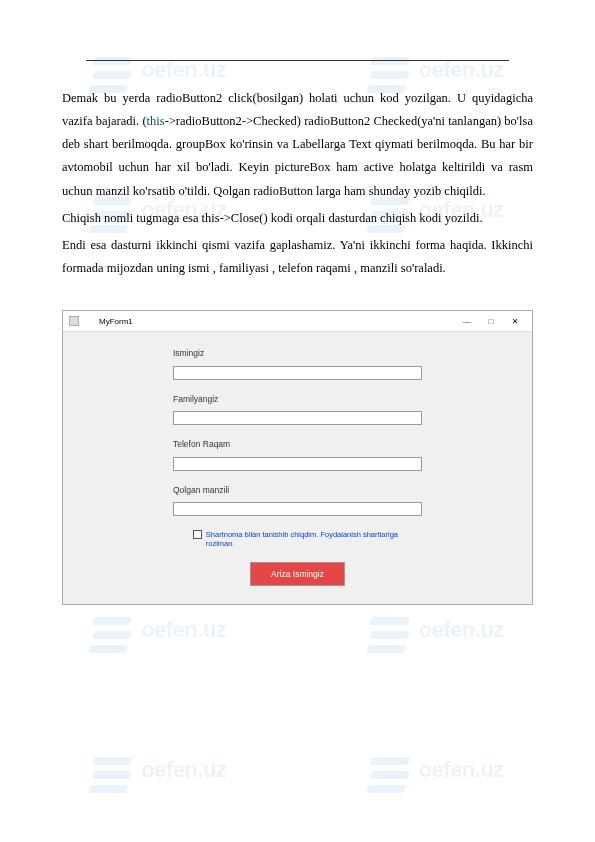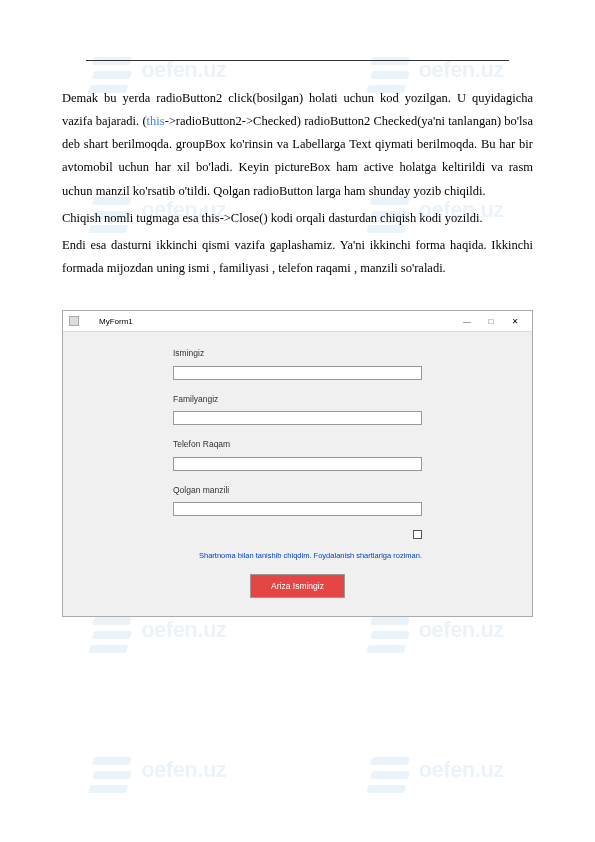--- a/index.html
+++ b/index.html
@@ -79,21 +79,21 @@
       margin-right: 24px;
     }
     .paragraph {
       font-size: 12.5px;
       line-height: 1.85;
       color: #000;
       text-align: justify;
       margin-bottom: 4px;
     }
     .paragraph .keyword {
-      color: #3b82f6;
+      color: #0c4a6e;
     }
     .form-screenshot {
       margin-top: 30px;
       border: 1px solid #aaa;
       background: #f0f0f0;
       font-family: 'Segoe UI', Arial, sans-serif;
     }
     .form-titlebar {
       display: flex;
       justify-content: space-between;
@@ -146,24 +146,23 @@
     .field-input {
       width: 100%;
       height: 14px;
       background: #ffffff;
       border: 1px solid #999;
       font-size: 8px;
       padding: 0 2px;
     }
     .checkbox-row {
       display: flex;
-      align-items: flex-end;
-      gap: 12px;
+      align-items: flex-start;
+      gap: 4px;
       margin: 12px 0 14px 20px;
-      flex-direction: column;
     }
     .checkbox-box {
       width: 9px;
       height: 9px;
       border: 1px solid #555;
       background: #fff;
     }
     .checkbox-label {
       font-size: 7.5px;
       color: #0044cc;

